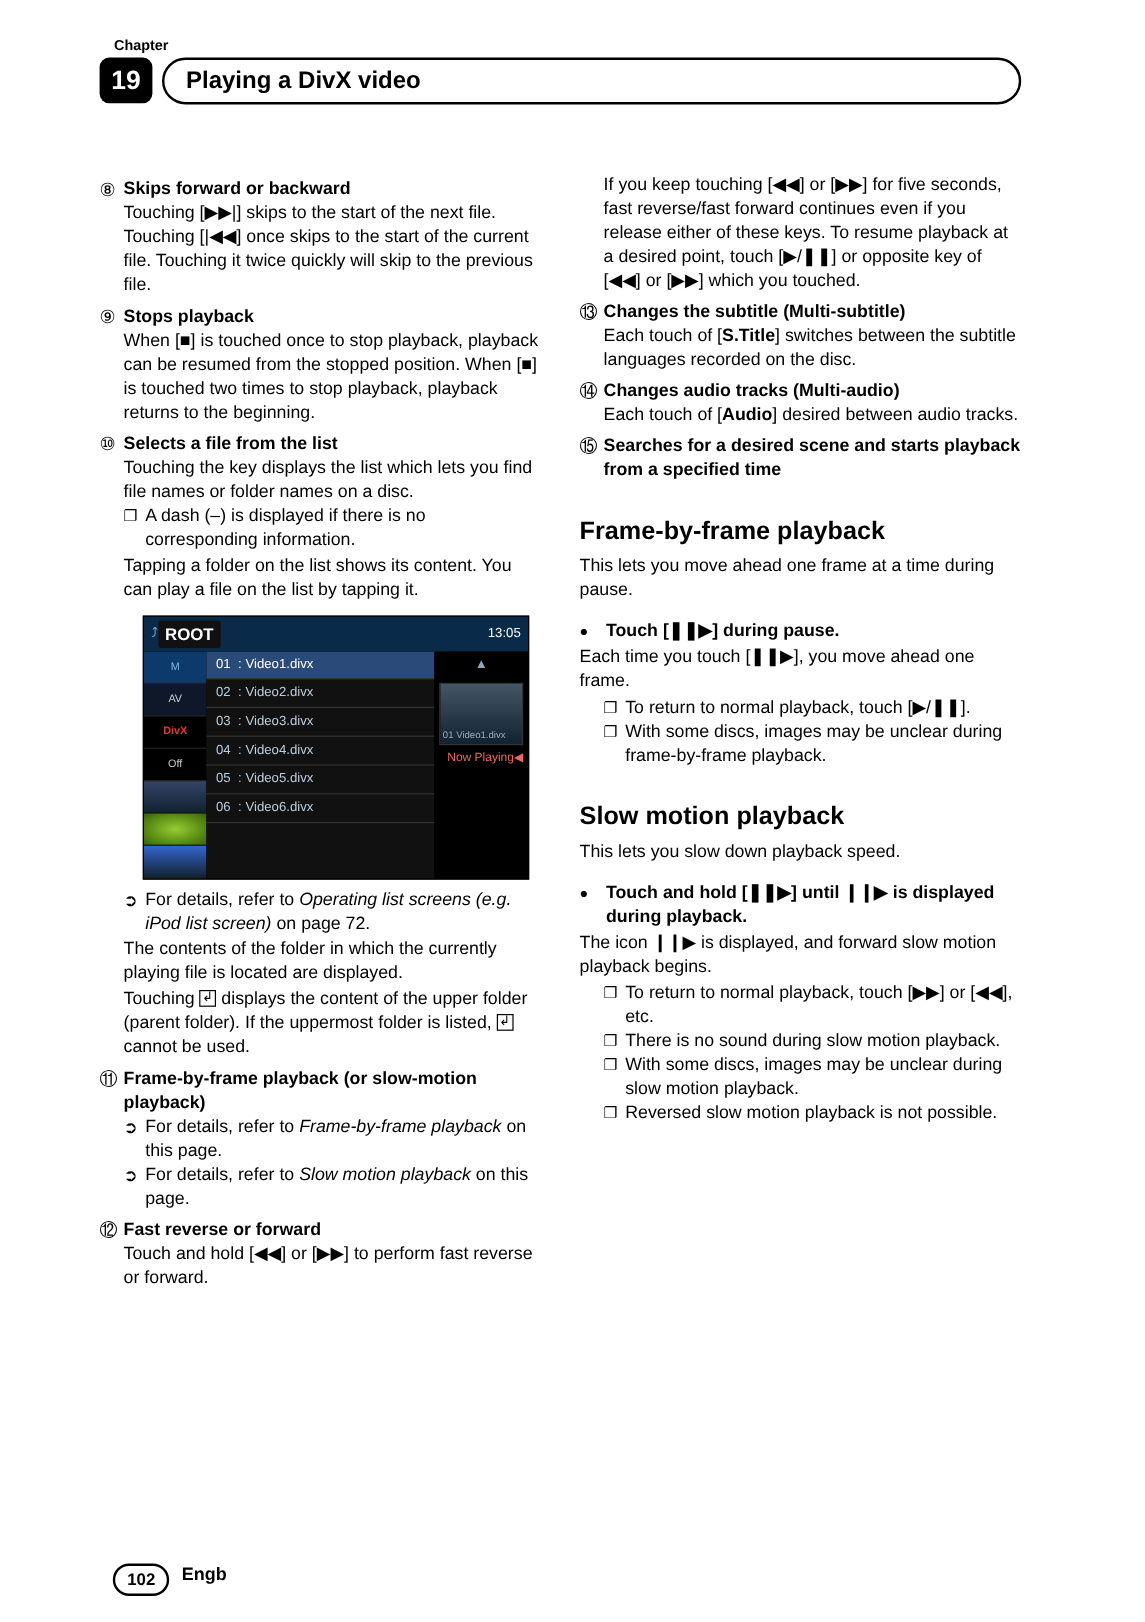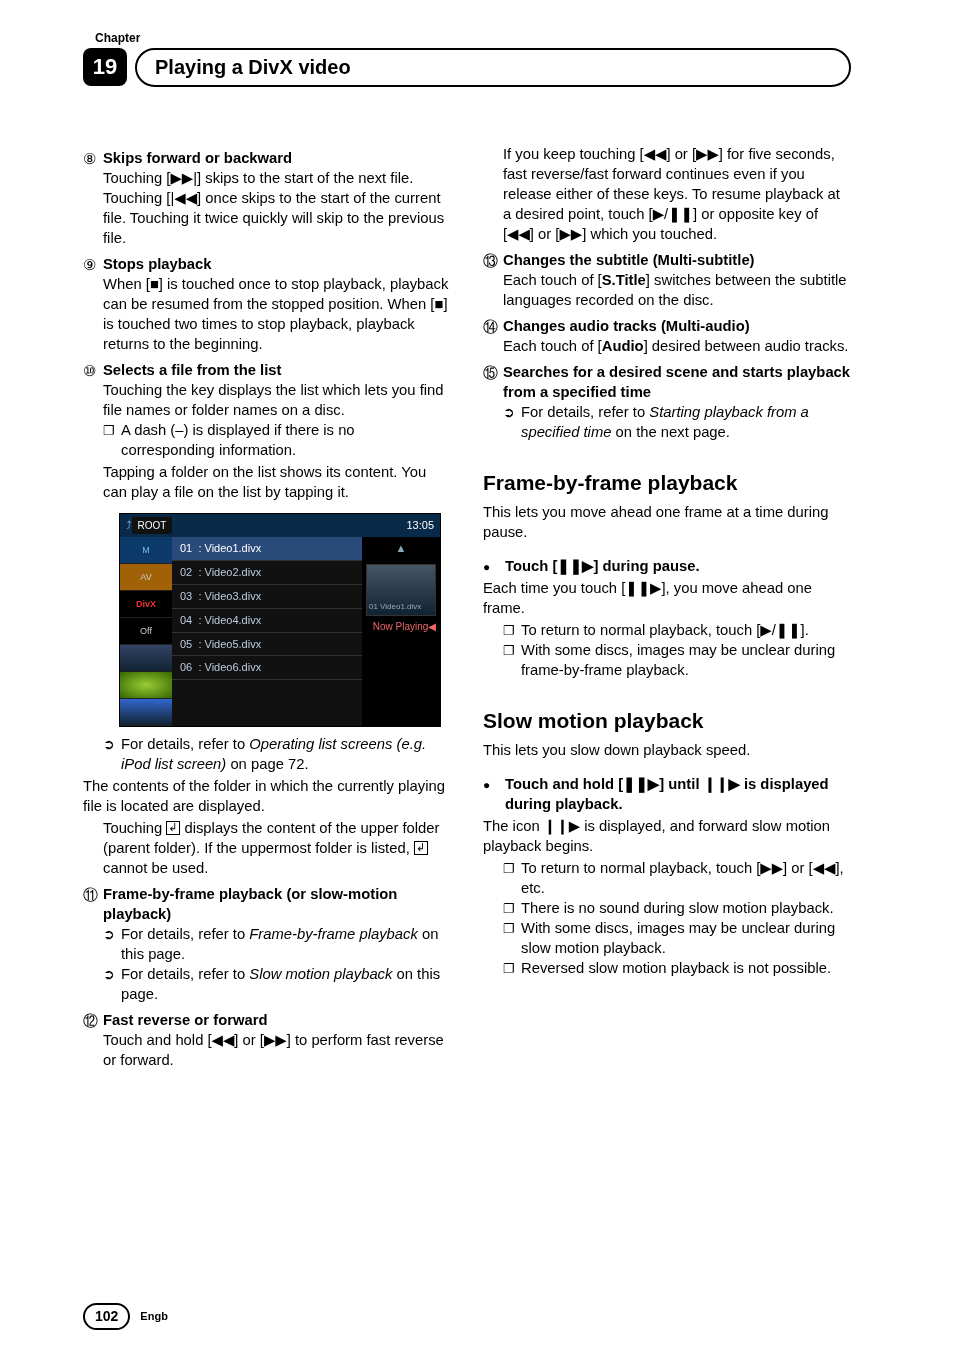--- a/index.html
+++ b/index.html
@@ -20,40 +20,40 @@
   .mk.box::before{content:"❐";font-size:13px}
   .mk.arrow::before{content:"➲";font-size:14px}
   .mk.dot::before{content:"●";font-size:12px}
   .p{margin:2px 0}
   .h2{font-weight:bold;font-size:21px;margin:26px 0 6px 0}
   .lead-dot{display:flex;margin-top:14px}
   .lead-dot .mk{width:22px}
   .lead-dot .body{font-weight:bold}
   .shot{margin:10px 0 8px 36px;width:320px;background:#000;color:#fff;font-size:11px;border:1px solid #000}
   .shot-top{display:flex;align-items:center;background:#0a2a4a;padding:3px 6px;justify-content:space-between}
-  .shot-top .root{background:#111;color:#fff;padding:2px 6px;font-weight:normal;font-size:10px;border-radius:2px}
+  .shot-top .root{background:#111;color:#fff;padding:2px 6px;font-weight:bold;font-size:14px;border-radius:2px}
   .shot-body{display:flex}
   .shot-side{width:52px;background:#000}
   .side-cell{height:26px;border-bottom:1px solid #222;display:flex;align-items:center;justify-content:center;font-size:9px}
   .side-cell.m{background:#0b3a6b;color:#7bd}
-  .side-cell.av{background:#a16207;color:#ccc}
+  .side-cell.av{background:#0f172a;color:#ccc}
   .side-cell.divx{color:#e33;font-weight:bold}
   .side-cell.off{color:#ccc}
   .side-cell.img{background:linear-gradient(#346,#123)}
   .side-cell.disc{background:radial-gradient(#9c3,#360)}
   .side-cell.eq{background:linear-gradient(#36c,#123)}
   .shot-list{flex:1;background:#111}
   .shot-row{padding:4px 8px;border-bottom:1px solid #333;color:#bcd;font-size:11px}
   .shot-row:first-child{background:#2a4a7a;color:#fff}
   .shot-thumb{width:70px;background:#000;display:flex;flex-direction:column;justify-content:flex-start;padding:4px}
   .thumb-img{height:46px;background:linear-gradient(#456,#123);border:1px solid #333;margin-top:8px;font-size:8px;color:#9ab;display:flex;align-items:flex-end;padding:2px}
   .np{font-size:10px;color:#e66;text-align:right;margin-top:4px}
-  .pg-foot{position:absolute;left:24px;bottom:22px;display:flex;align-items:center;gap:10px}
+  .pg-foot{position:absolute;left:35px;bottom:22px;display:flex;gap:10px}
   .pg-num{border:2px solid #000;border-radius:14px;padding:2px 10px;font-weight:bold;font-size:14px}
-  .pg-lang{font-size:11px;font-weight:bold}
+  .pg-lang{font-size:15px;font-weight:bold}
   .upicon{display:inline-block;width:12px;height:12px;border:1px solid #000;vertical-align:-2px;position:relative}
   .upicon::after{content:"↲";position:absolute;left:1px;top:-2px;font-size:11px}
 </style>
 </head>
 <body>
 
 <div class="page">
   <div class="hdr-chapter">Chapter</div>
   <div class="hdr-row">
     <span class="hdr-num">19</span>
@@ -124,21 +124,21 @@
 Video1.divx</div>
             <div class="np">Now Playing◀</div>
           </div>
         </div>
       </div>
 
       <div class="sub">
           <span class="mk arrow"></span>
           <span class="body"><span>For details, refer to </span><span class="ital">Operating list screens (e.g. iPod list screen)</span><span> on page 72.</span></span>
         </div>
-      <div class="p" style="">The contents of the folder in which the currently playing file is located are displayed.</div>
+      <div class="p" style="margin-left:20px">The contents of the folder in which the currently playing file is located are displayed.</div>
       <div class="p" style="margin-left:20px">
         <span>Touching </span><span class="upicon"></span><span> displays the content of the upper folder (parent folder). If the uppermost folder is listed, </span><span class="upicon"></span><span> cannot be used.</span>
       </div>
 
       <div class="num-item">
           <span class="circ">⑪</span>
           <span class="body bold">Frame-by-frame playback (or slow-motion playback)</span>
         </div>
       <div class="sub">
           <span class="mk arrow"></span>
@@ -173,24 +173,20 @@
           <span class="circ">⑭</span>
           <span class="body">
         <span class="bold">Changes audio tracks (Multi-audio)</span><br>
         <span><span>Each touch of [</span><span class="bold">Audio</span><span>] desired between audio tracks.</span></span>
       </span>
         </div>
 
       <div class="num-item">
           <span class="circ">⑮</span>
           <span class="body bold">Searches for a desired scene and starts playback from a specified time</span>
-        </div>
-      <div class="sub">
-          <span class="mk arrow"></span>
-          <span class="body"><span>For details, refer to </span><span class="ital">Starting playback from a specified time</span><span> on the next page.</span></span>
         </div>
 
       <div class="h2">Frame-by-frame playback</div>
       <div class="p">This lets you move ahead one frame at a time during pause.</div>
       <div class="lead-dot">
           <span class="mk dot"></span>
           <span class="body">Touch [❚❚▶] during pause.</span>
         </div>
       <div class="p">Each time you touch [❚❚▶], you move ahead one frame.</div>
       <div class="sub">

